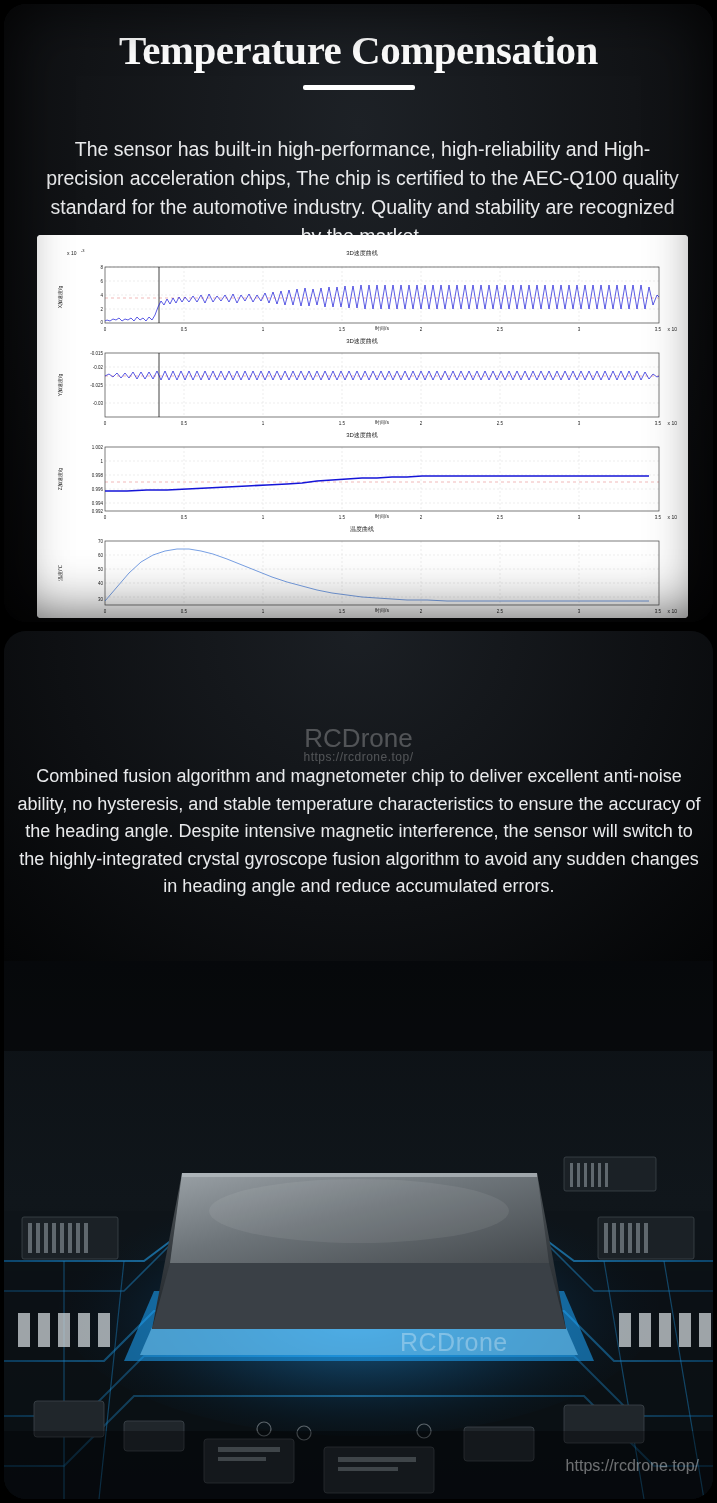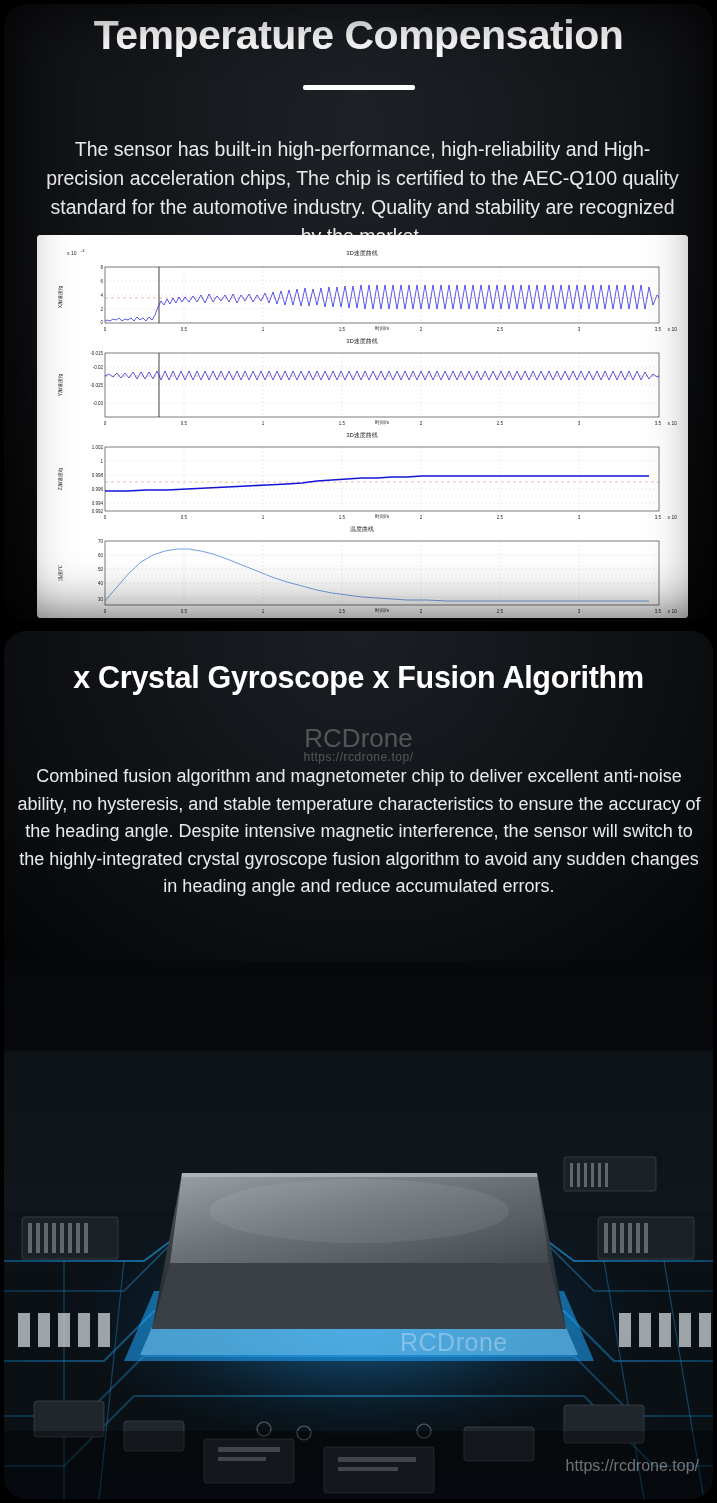--- a/index.html
+++ b/index.html
@@ -31,29 +31,30 @@
   .panel-one::after {
     content: "";
     position: absolute;
     inset: 0;
     border-radius: 22px;
     box-shadow: inset 0 0 60px rgba(0,0,0,0.8);
     pointer-events: none;
   }
   .p1-title {
     position: absolute;
-    top: 8px;
+    top: 22px;
     left: 0;
     width: 100%;
     text-align: center;
     color: #ffffff;
     font-size: 41px;
     font-weight: bold;
     letter-spacing: -0.5px;
     white-space: nowrap;
+    font-family: Liberation Serif, serif;
   }
   .p1-rule {
     position: absolute;
     top: 81px;
     left: 50%;
     transform: translateX(-50%);
     width: 112px;
     height: 5px;
     background: #ffffff;
     border-radius: 2px;
@@ -339,21 +340,20 @@
           <text x="640" y="378" font-size="5" fill="#222" text-anchor="end">x 10</text>
           <text x="25" y="338" font-size="5" fill="#222" text-anchor="middle" transform="rotate(-90 25 338)">温度/℃</text>
         </g>
       </svg>
     </div>
   </section>
 
   <section class="panel-two">
     <div class="p2-head">
       <h2 class="p2-title">
-        <span class="line2">x Crystal Gyroscope x Fusion Algorithm</span>
       </h2>
       <div class="p2-wm-top">
         <span>RCDrone</span>
         <span class="sub">https://rcdrone.top/</span>
       </div>
       <p class="p2-body">Combined fusion algorithm and magnetometer chip to deliver excellent anti-noise ability, no hysteresis, and stable temperature characteristics to ensure the accuracy of the heading angle. Despite intensive magnetic interference, the sensor will switch to the highly-integrated crystal gyroscope fusion algorithm to avoid any sudden changes in heading angle and reduce accumulated errors.</p>
     </div>
 
     <div class="photo">
       <svg class="photo-svg" viewBox="0 0 709 538" preserveAspectRatio="xMidYMid slice">

